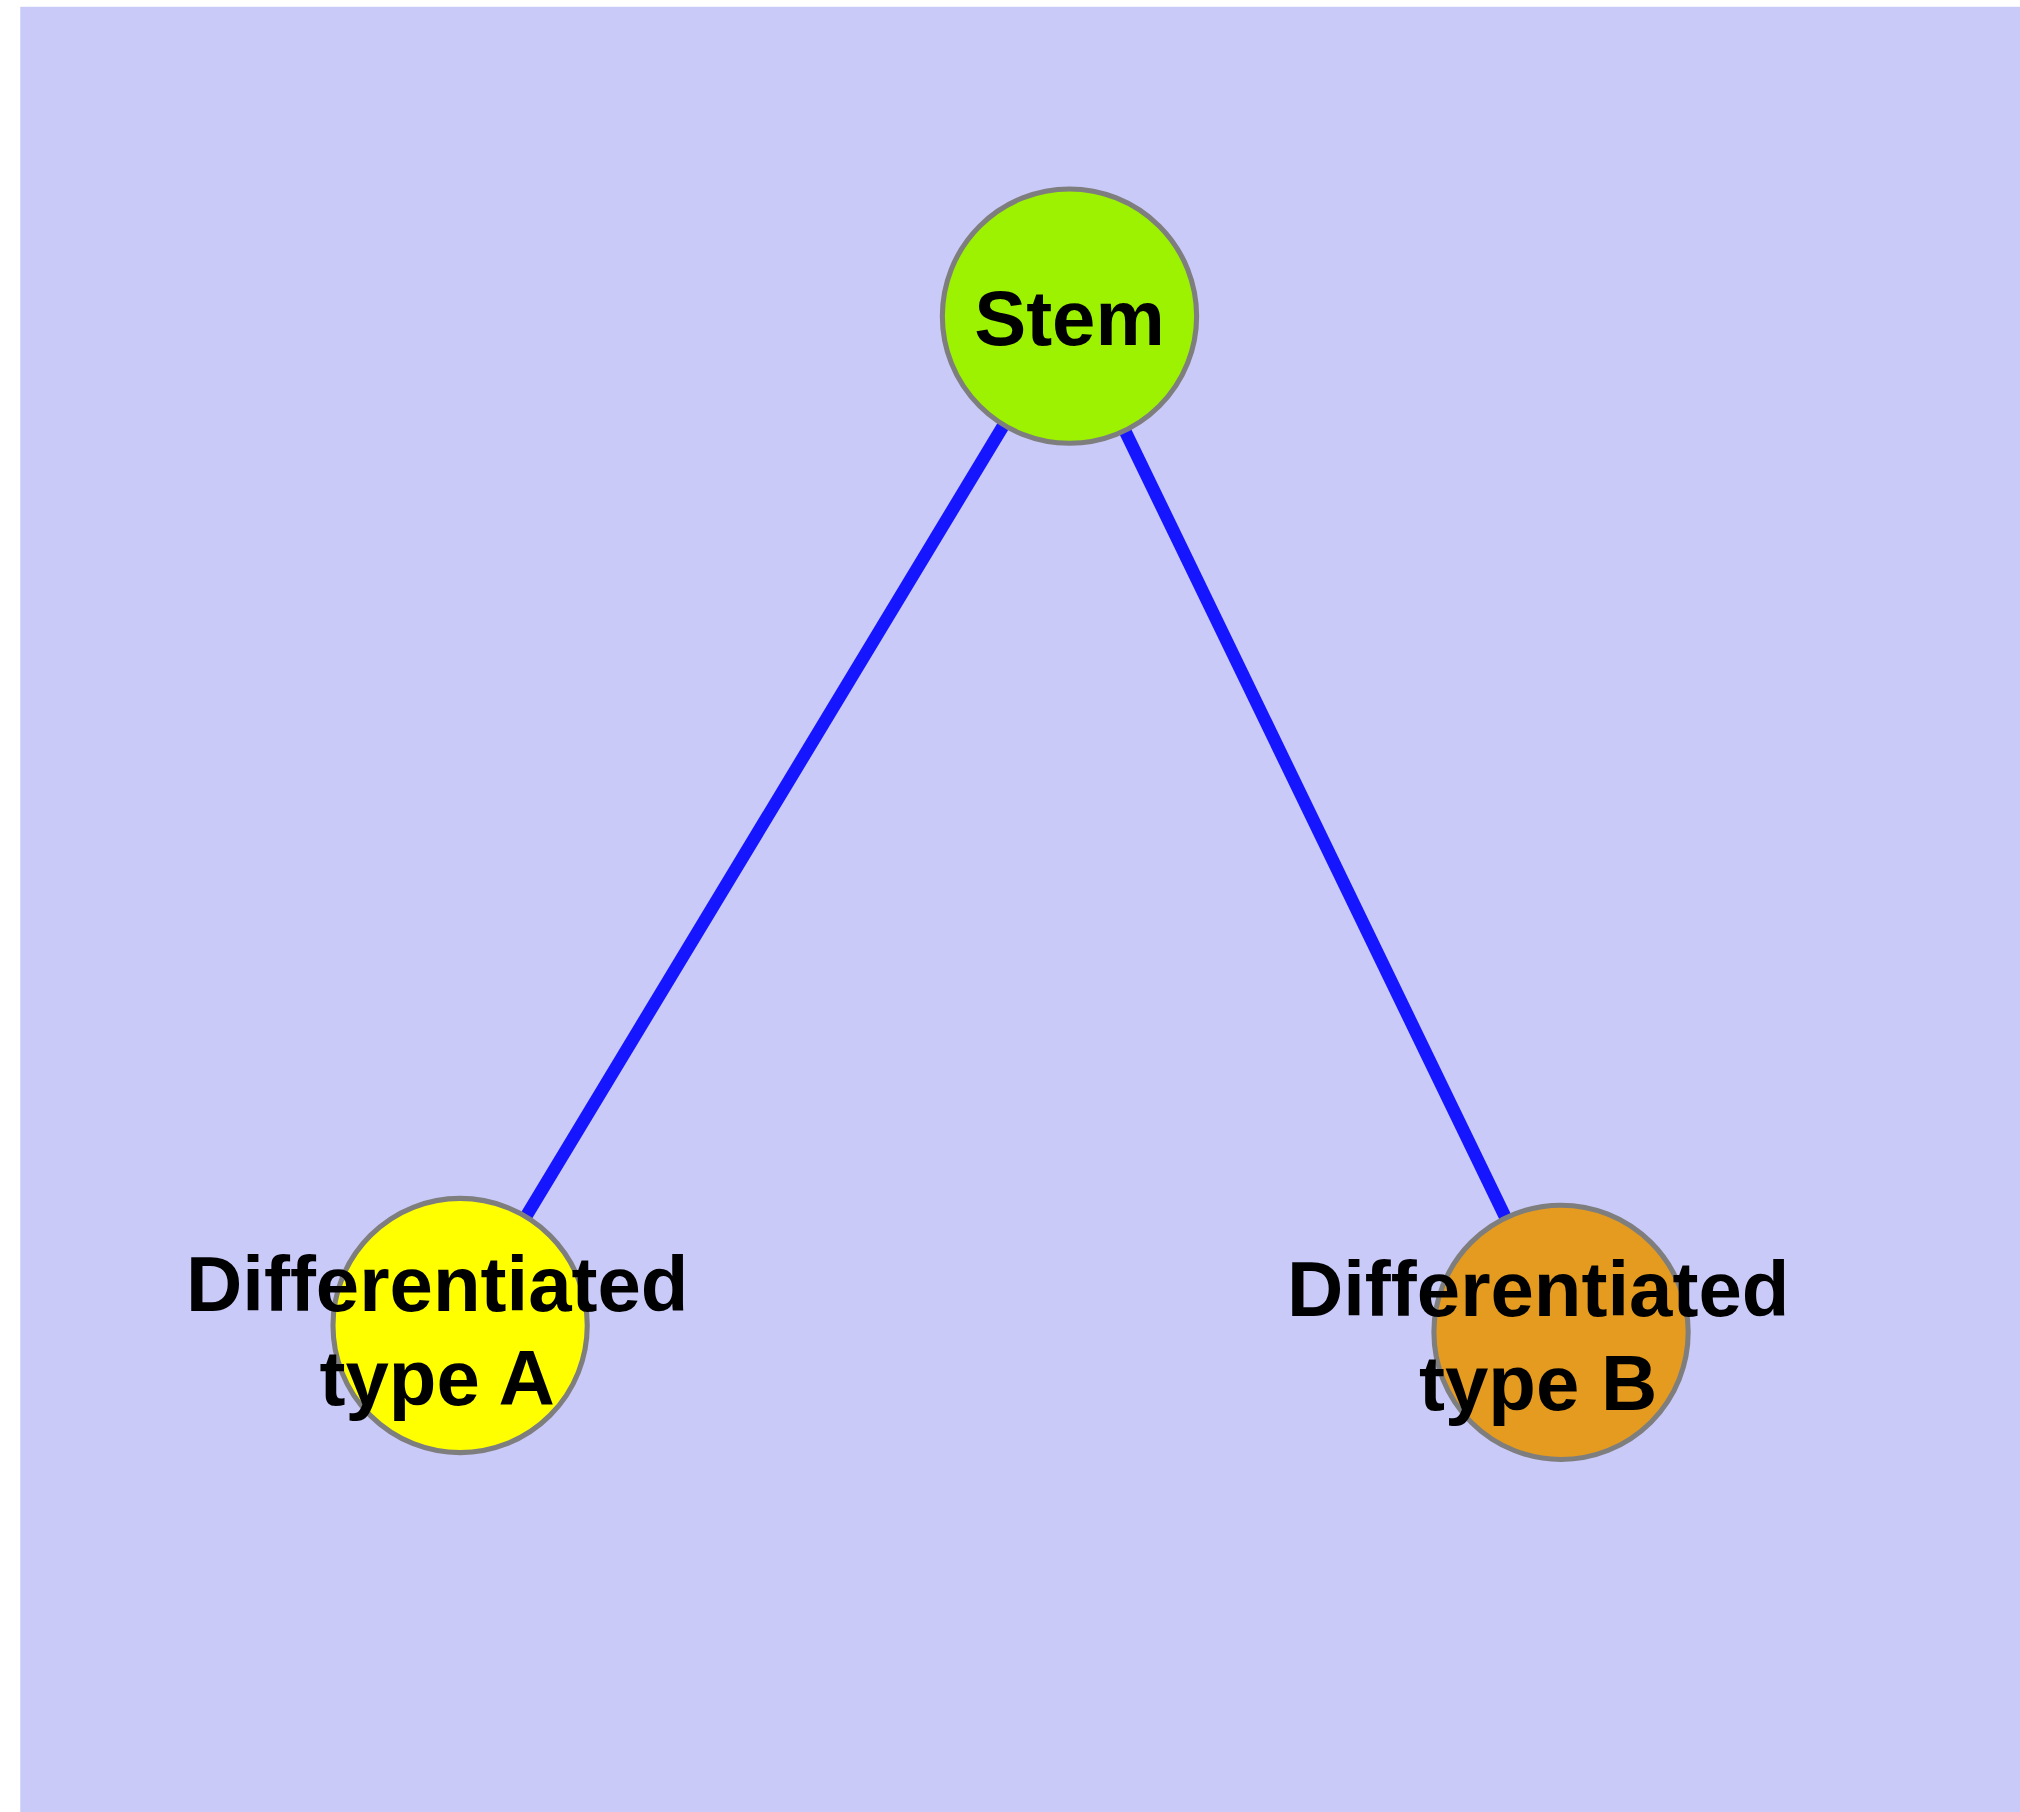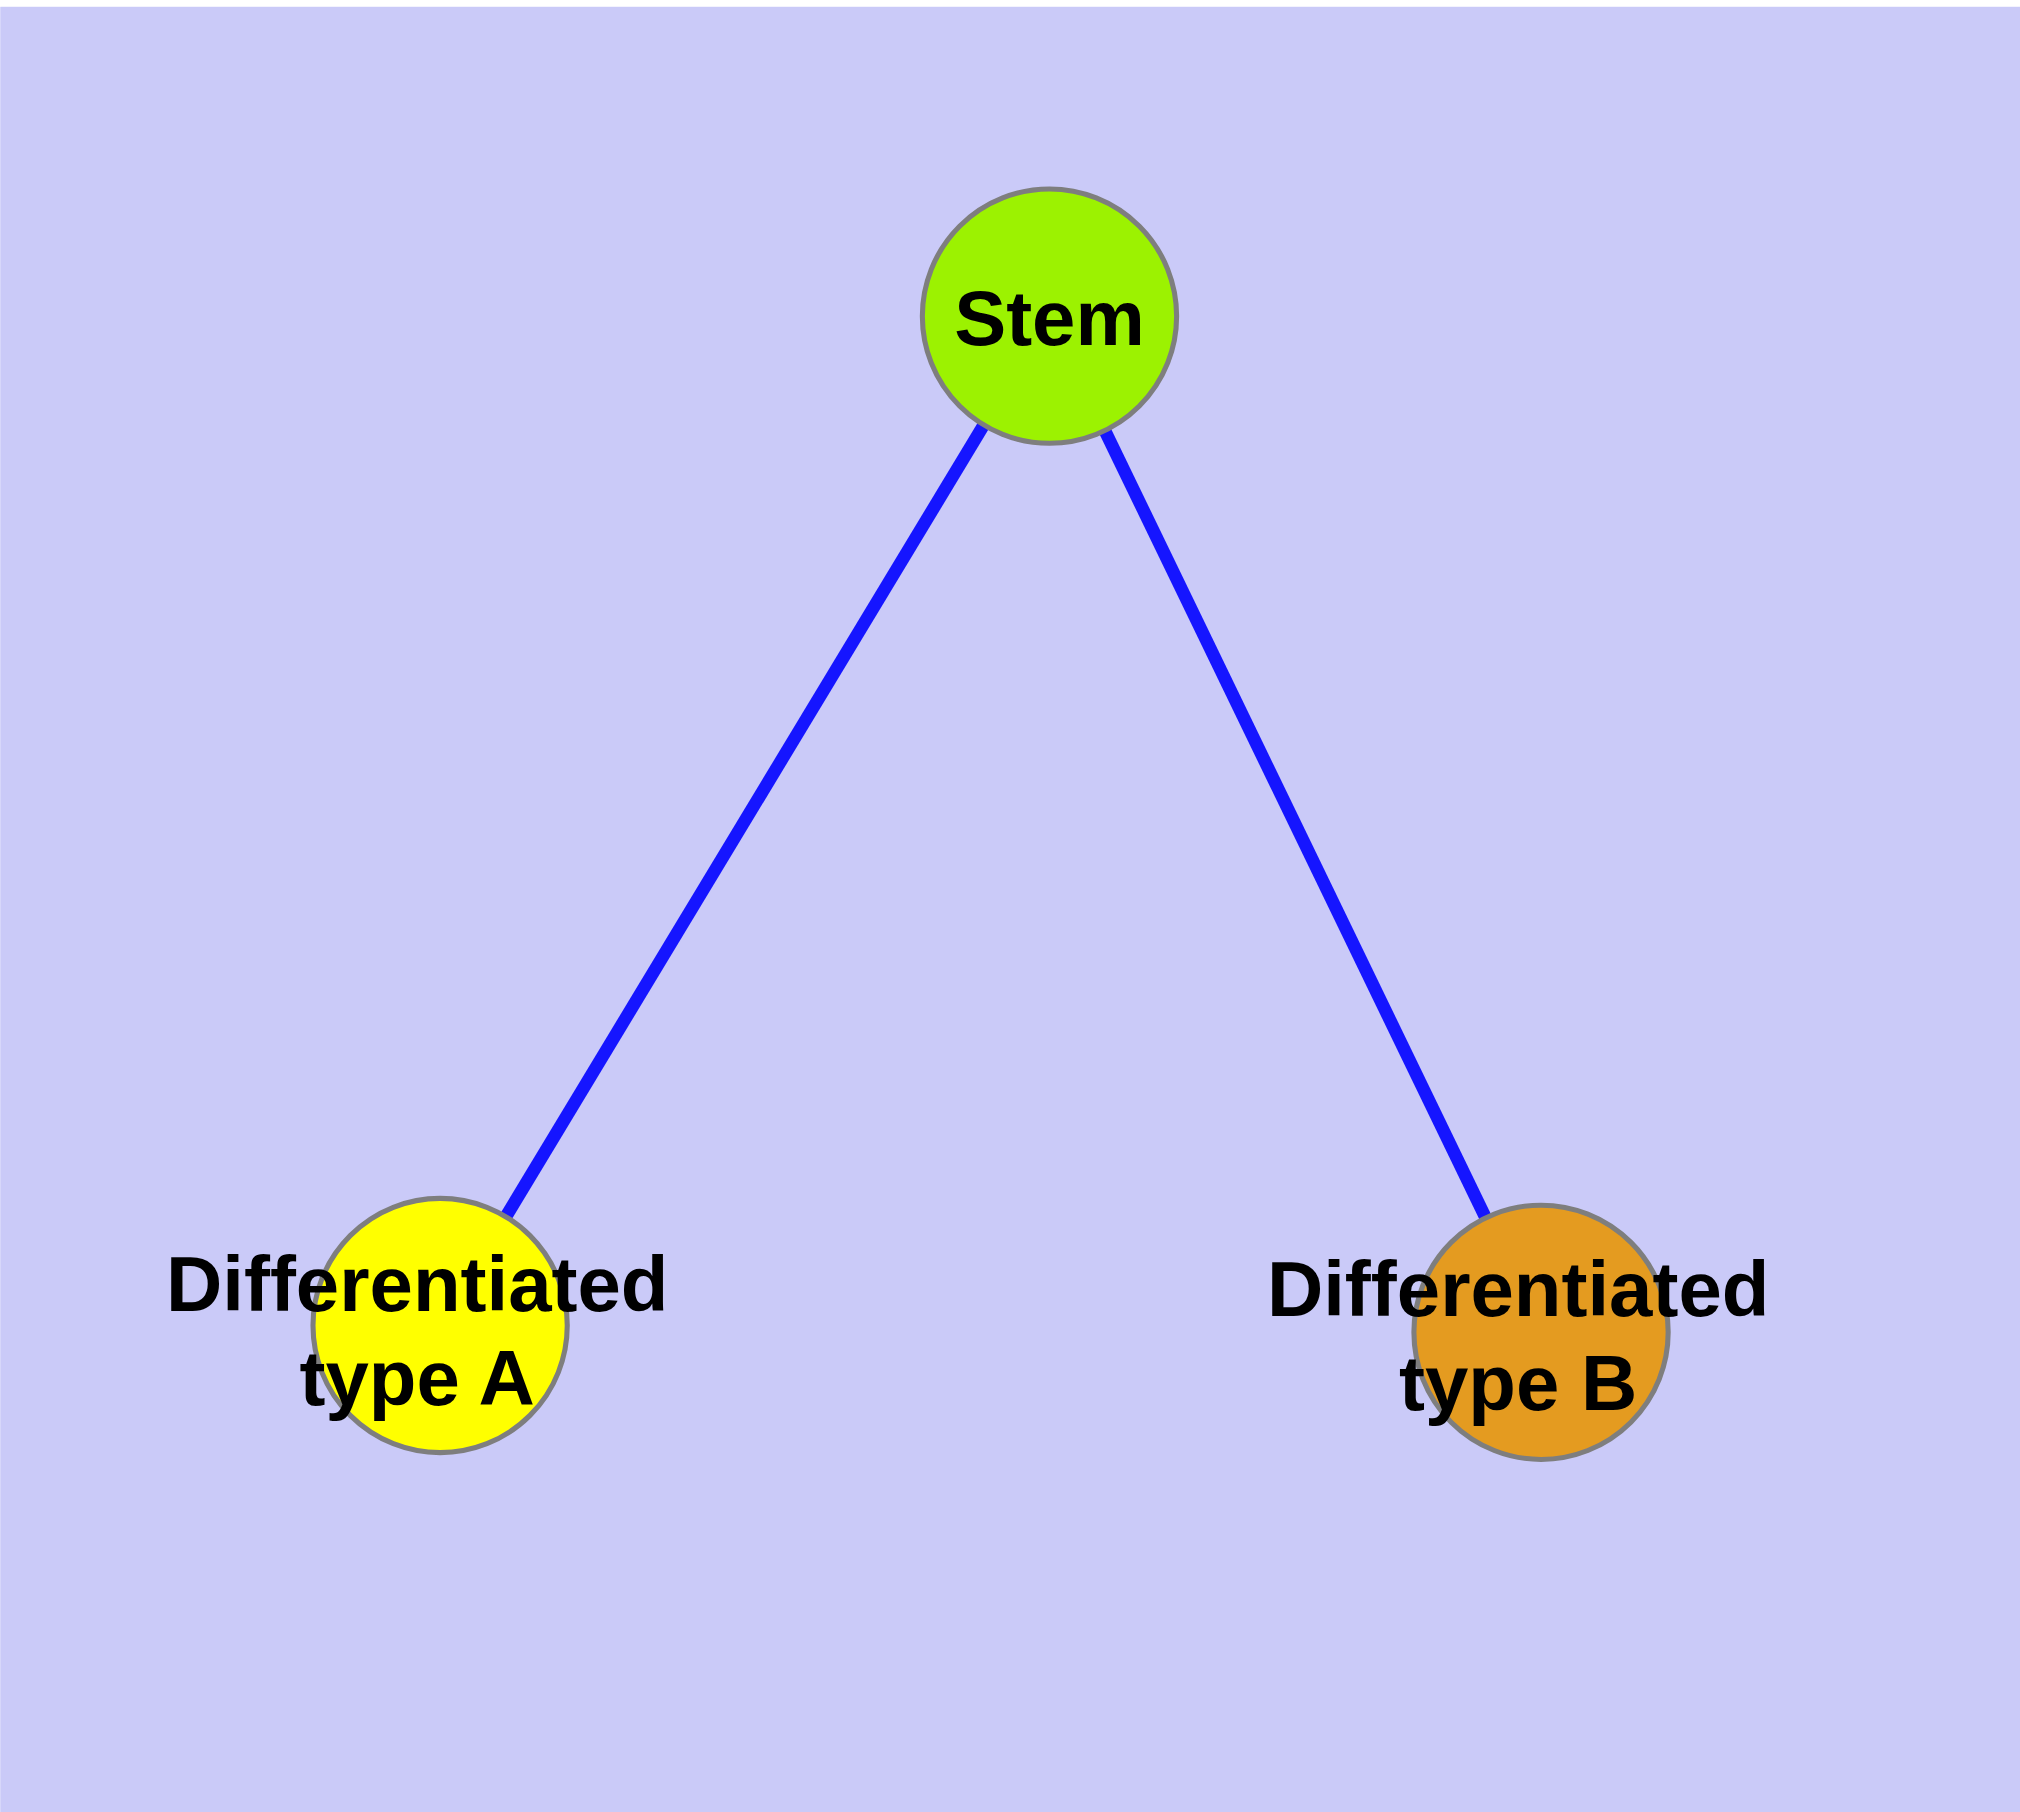--- a/index.html
+++ b/index.html
@@ -5,20 +5,21 @@
   html, body {
     margin: 0;
     padding: 0;
     background: #ffffff;
     font-family: "Liberation Sans", sans-serif;
   }
   .diagram-wrap {
     width: 1950px;
     height: 1812px;
     position: relative;
+    padding-left: 20px;
   }
   svg {
     display: block;
   }
   .node-label {
     font-family: "Liberation Sans", "DejaVu Sans", sans-serif;
     font-weight: bold;
     font-size: 92px;
     fill: #000000;
   }

